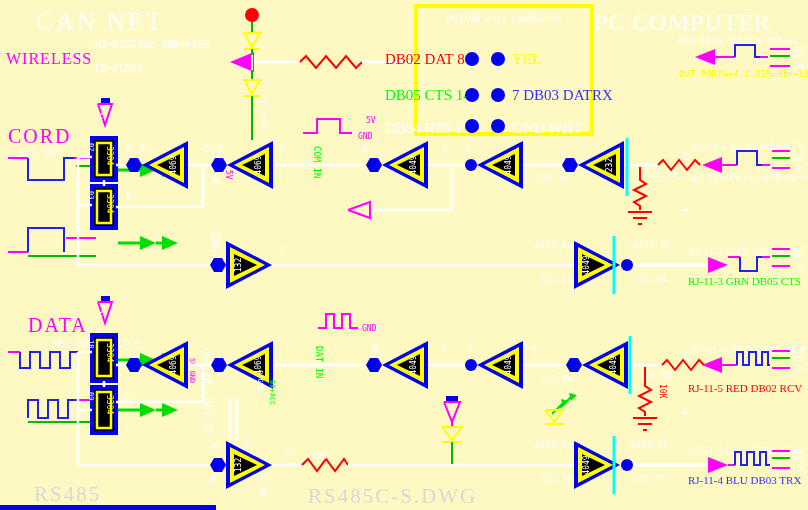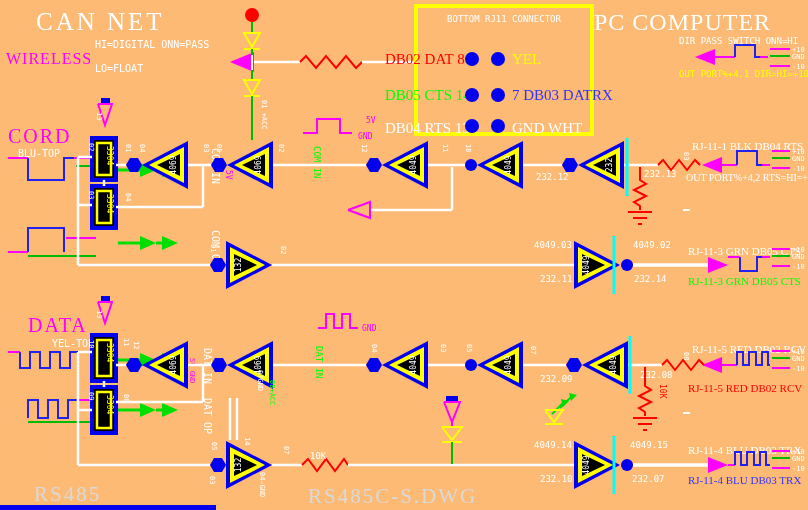--- a/index.html
+++ b/index.html
@@ -1,16 +1,16 @@
 <!DOCTYPE html>
 <html><head>
 <meta charset="utf-8">
 <style>
   html,body{margin:0;padding:0;background:#000;}
-  .stage{position:relative;width:808px;height:510px;background:#fdba74;overflow:hidden;}
+  .stage{position:relative;width:808px;height:510px;background:#fef9c3;overflow:hidden;}
   svg{display:block;}
   text{fill:#fff;}
   .serif{font-family:"Liberation Serif",serif;}
   .mono{font-family:"DejaVu Sans Mono",monospace;}
   .f25{font-size:25px;letter-spacing:3px;}
   .f24{font-size:24px;letter-spacing:1px;}
   .f21{font-size:21px;letter-spacing:2px;}
   .f20{font-size:20px;letter-spacing:2px;}
   .f16{font-size:16px;letter-spacing:1px;}
   .f15{font-size:15px;}

